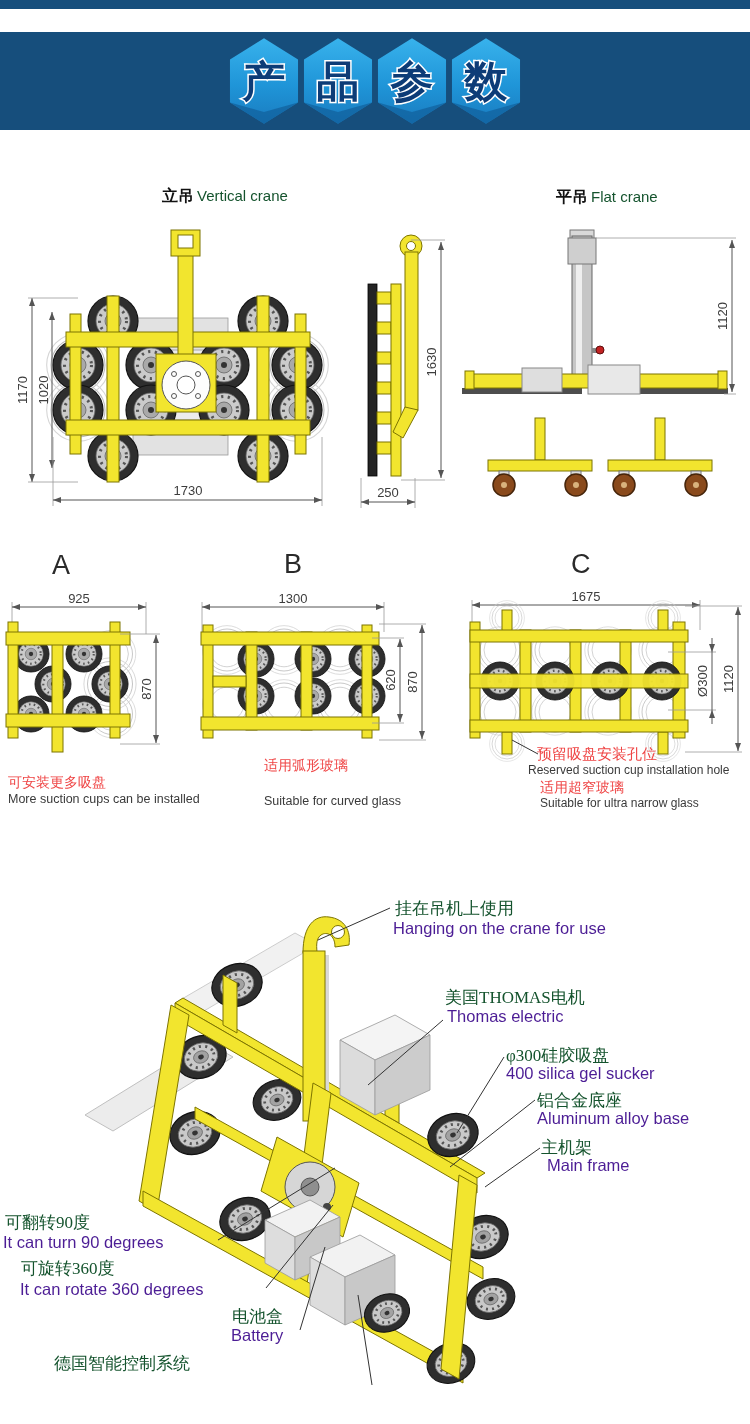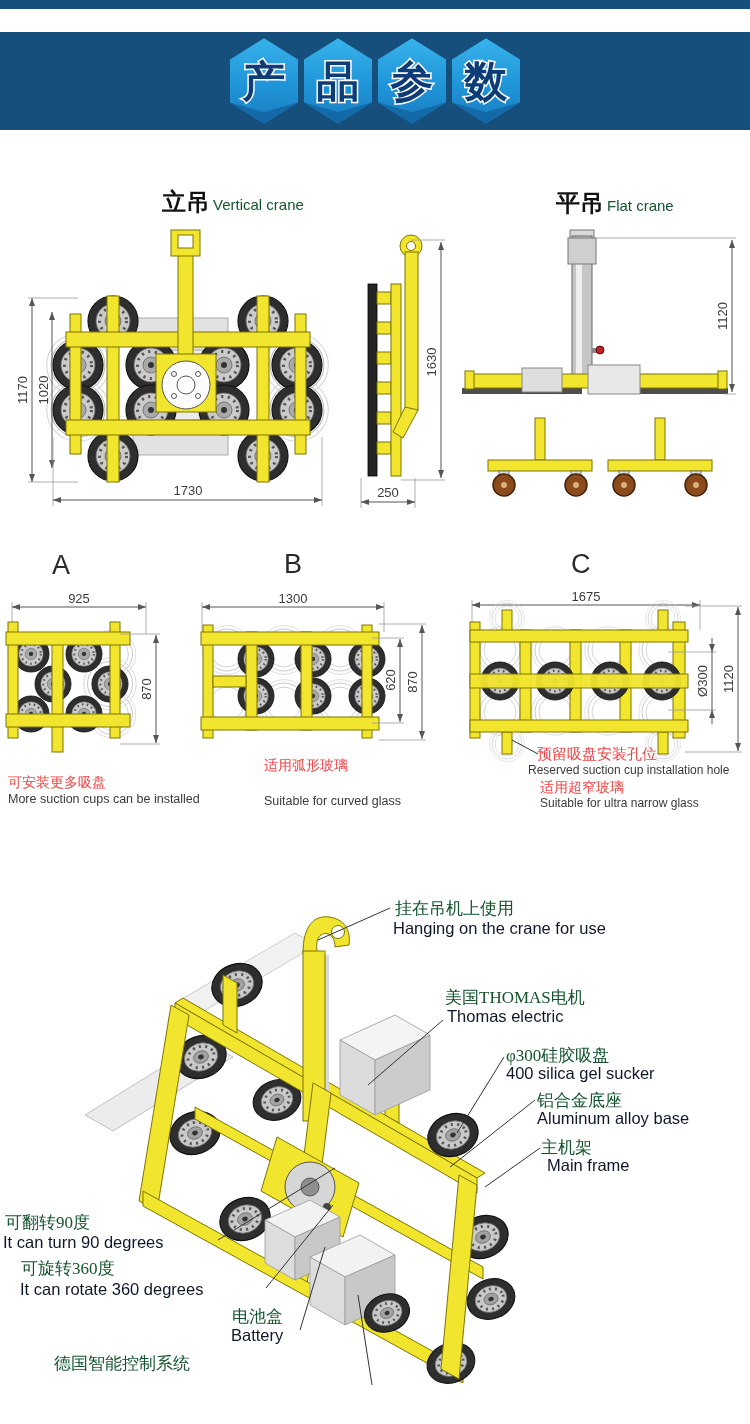--- a/index.html
+++ b/index.html
@@ -6,28 +6,28 @@
   .page{position:relative;width:750px;height:1424px;background:#fff;overflow:hidden;
         font-family:"Liberation Sans",sans-serif;color:#222;}
   .abs{position:absolute;}
   .top-strip{left:0;top:0;width:750px;height:9px;background:#164e7c;}
   .banner{left:0;top:32px;width:750px;height:98px;background:#164e7c;
           display:flex;justify-content:center;align-items:center;gap:4px;}
   .hex{display:block;}
   .hex text{font-family:"Liberation Sans",sans-serif;font-weight:bold;font-size:44px;
             fill:#0d3c77;stroke:#ffffff;stroke-width:3px;paint-order:stroke;}
   .sec-title{white-space:nowrap;}
-  .sec-title .tzh{font-size:24px;color:#111;font-family:"Liberation Serif",serif;font-weight:bold;}
+  .sec-title .tzh{font-size:16px;color:#111;font-family:"Liberation Serif",serif;font-weight:bold;}
   .sec-title .ten{font-size:15px;color:#14532d;margin-left:3px;}
   .variant-letter{font-size:27px;color:#2a2a2a;letter-spacing:1px;}
   .dim{font-size:13px;fill:#3d3d3d;font-family:"Liberation Sans",sans-serif;}
   .cap-zh{font-family:"Liberation Serif",serif;font-size:14px;color:#ef4444;white-space:nowrap;}
   .cap-en{font-size:12.5px;color:#3a3a3a;white-space:nowrap;}
   .lbl-zh{font-family:"Liberation Serif",serif;font-size:17px;color:#14532d;white-space:nowrap;}
-  .lbl-en{font-size:16.5px;color:#0f172a;white-space:nowrap;}
+  .lbl-en{font-size:16.5px;color:#4c1d95;white-space:nowrap;}
   svg{display:block;overflow:visible;}
   .y{fill:#f2e52e;stroke:#7d7400;stroke-width:1;}
   .dimline{stroke:#555;stroke-width:1;}
   .ext{stroke:#999;stroke-width:0.8;}
   .leader{stroke:#333;stroke-width:1;fill:none;}
   .gbox{stroke:#999;stroke-width:0.8;}
 </style>
 </head>
 <body>
 

